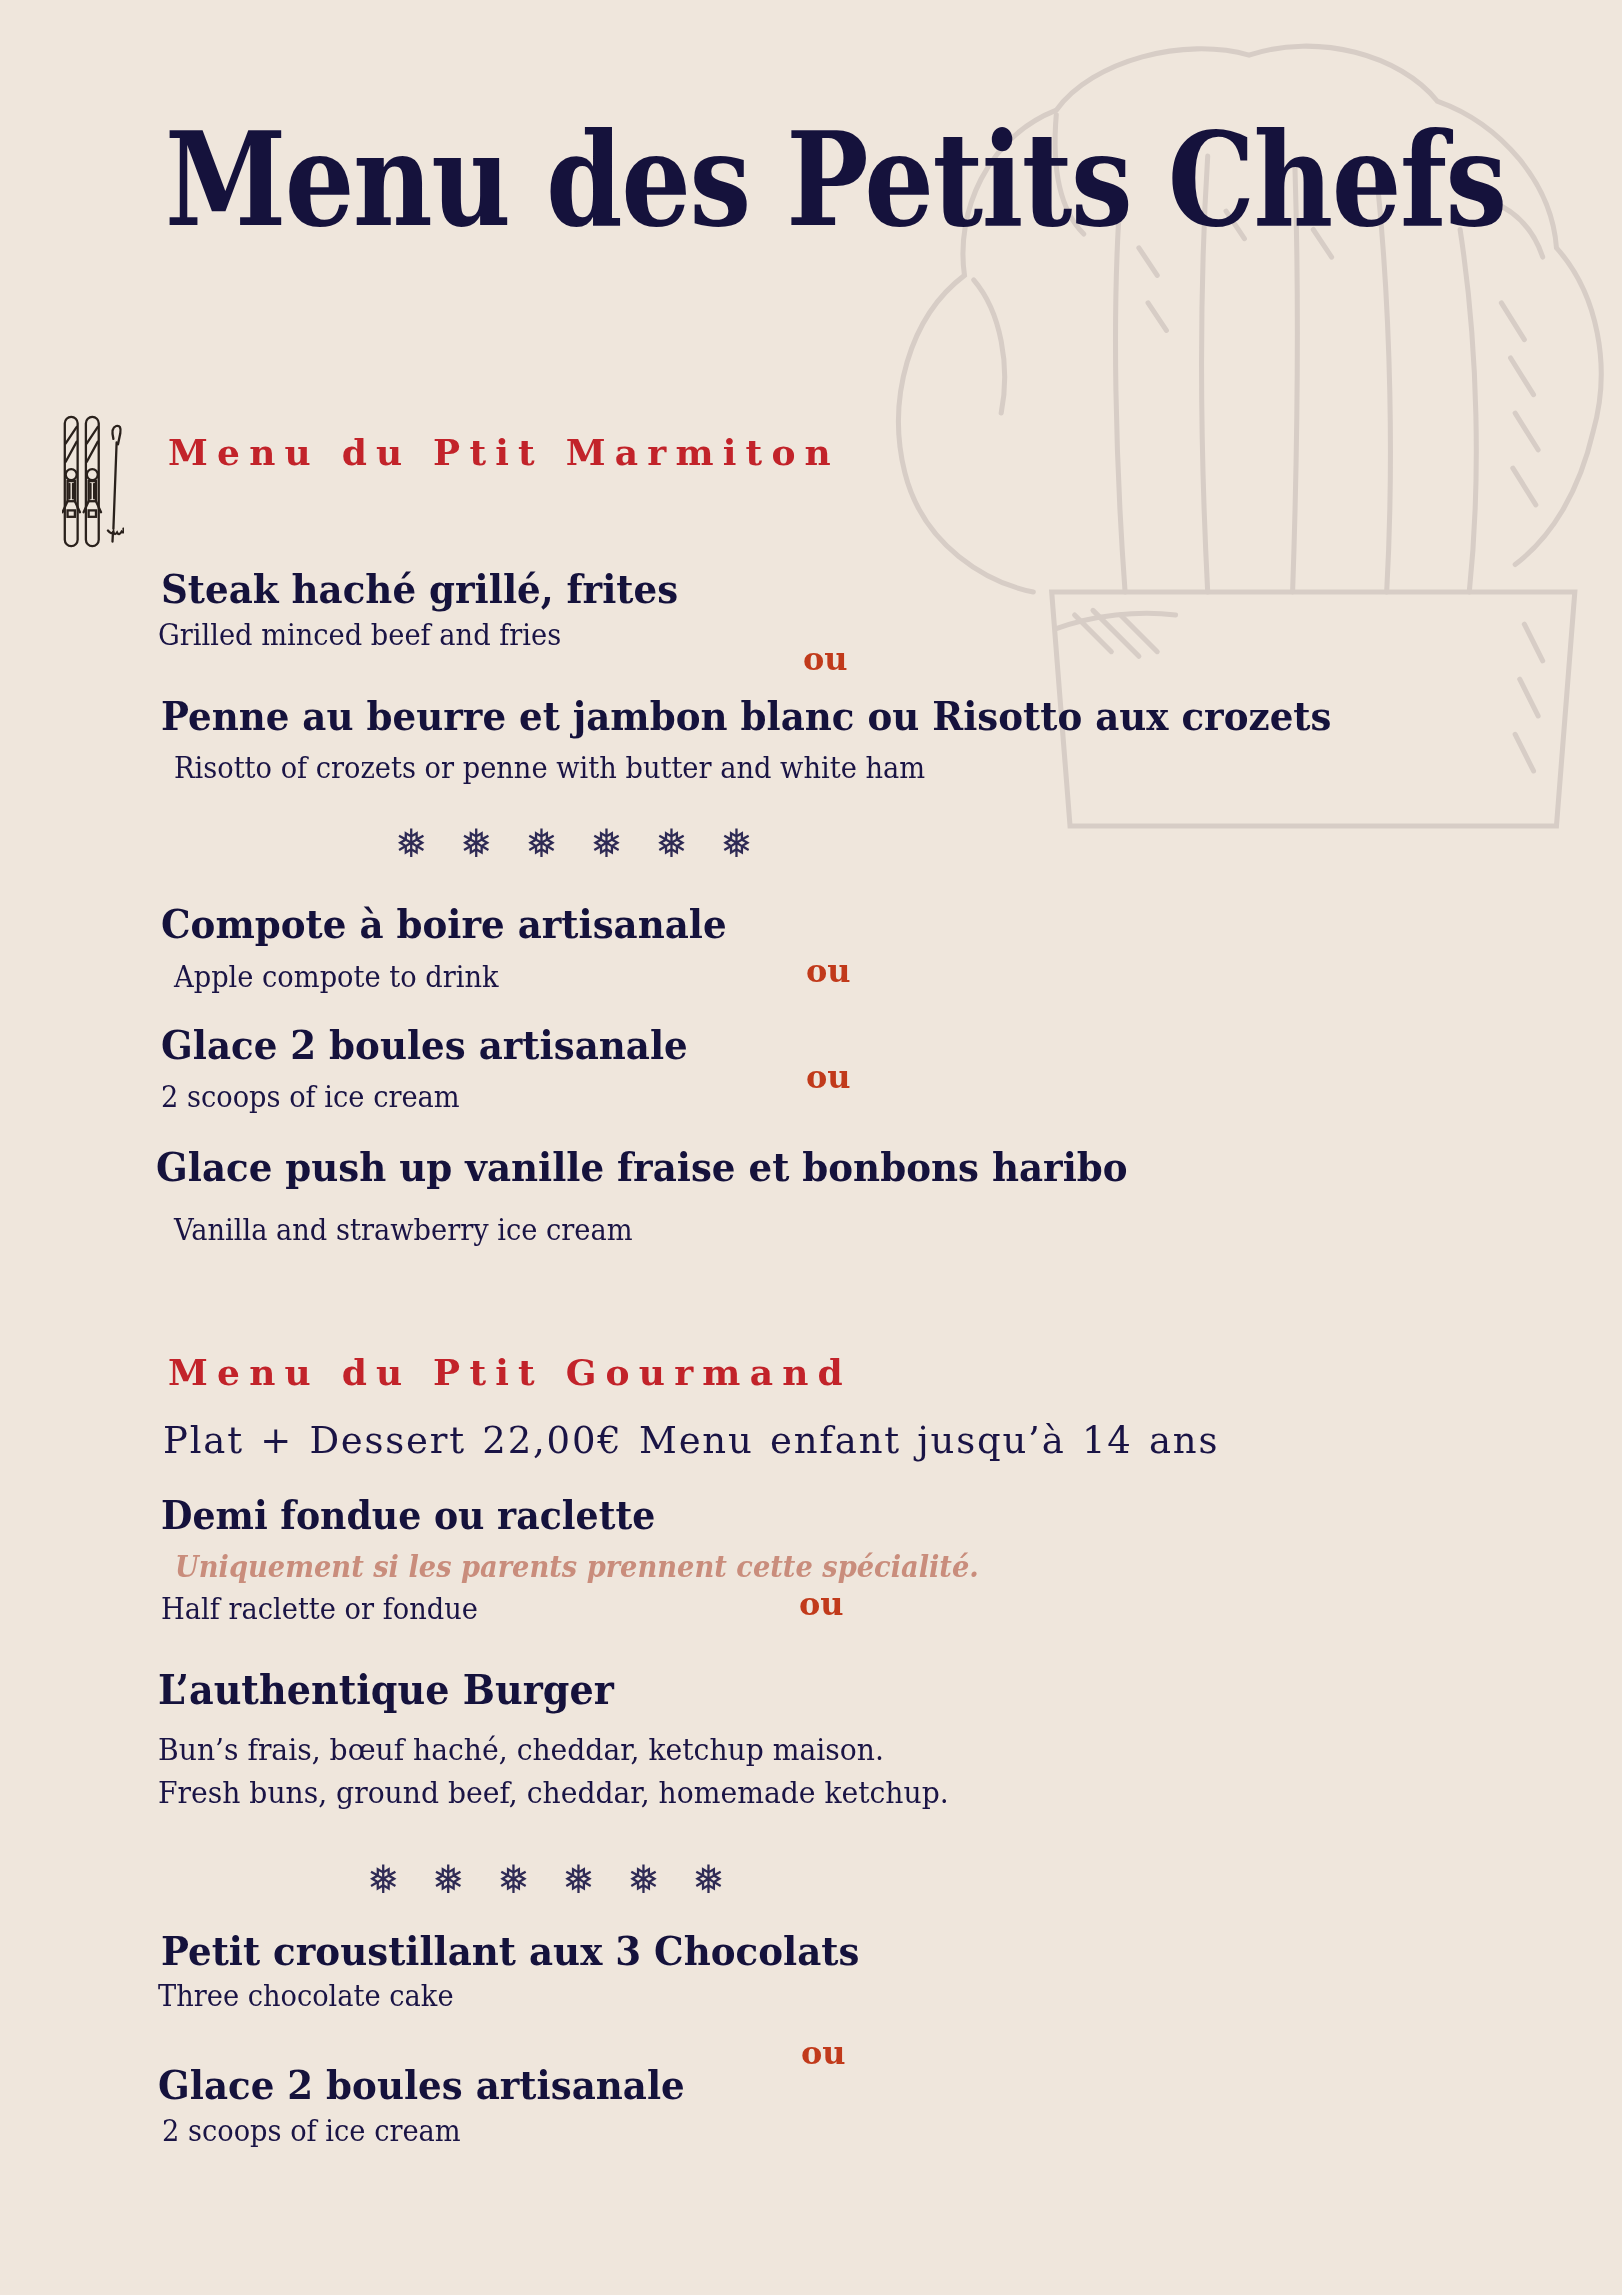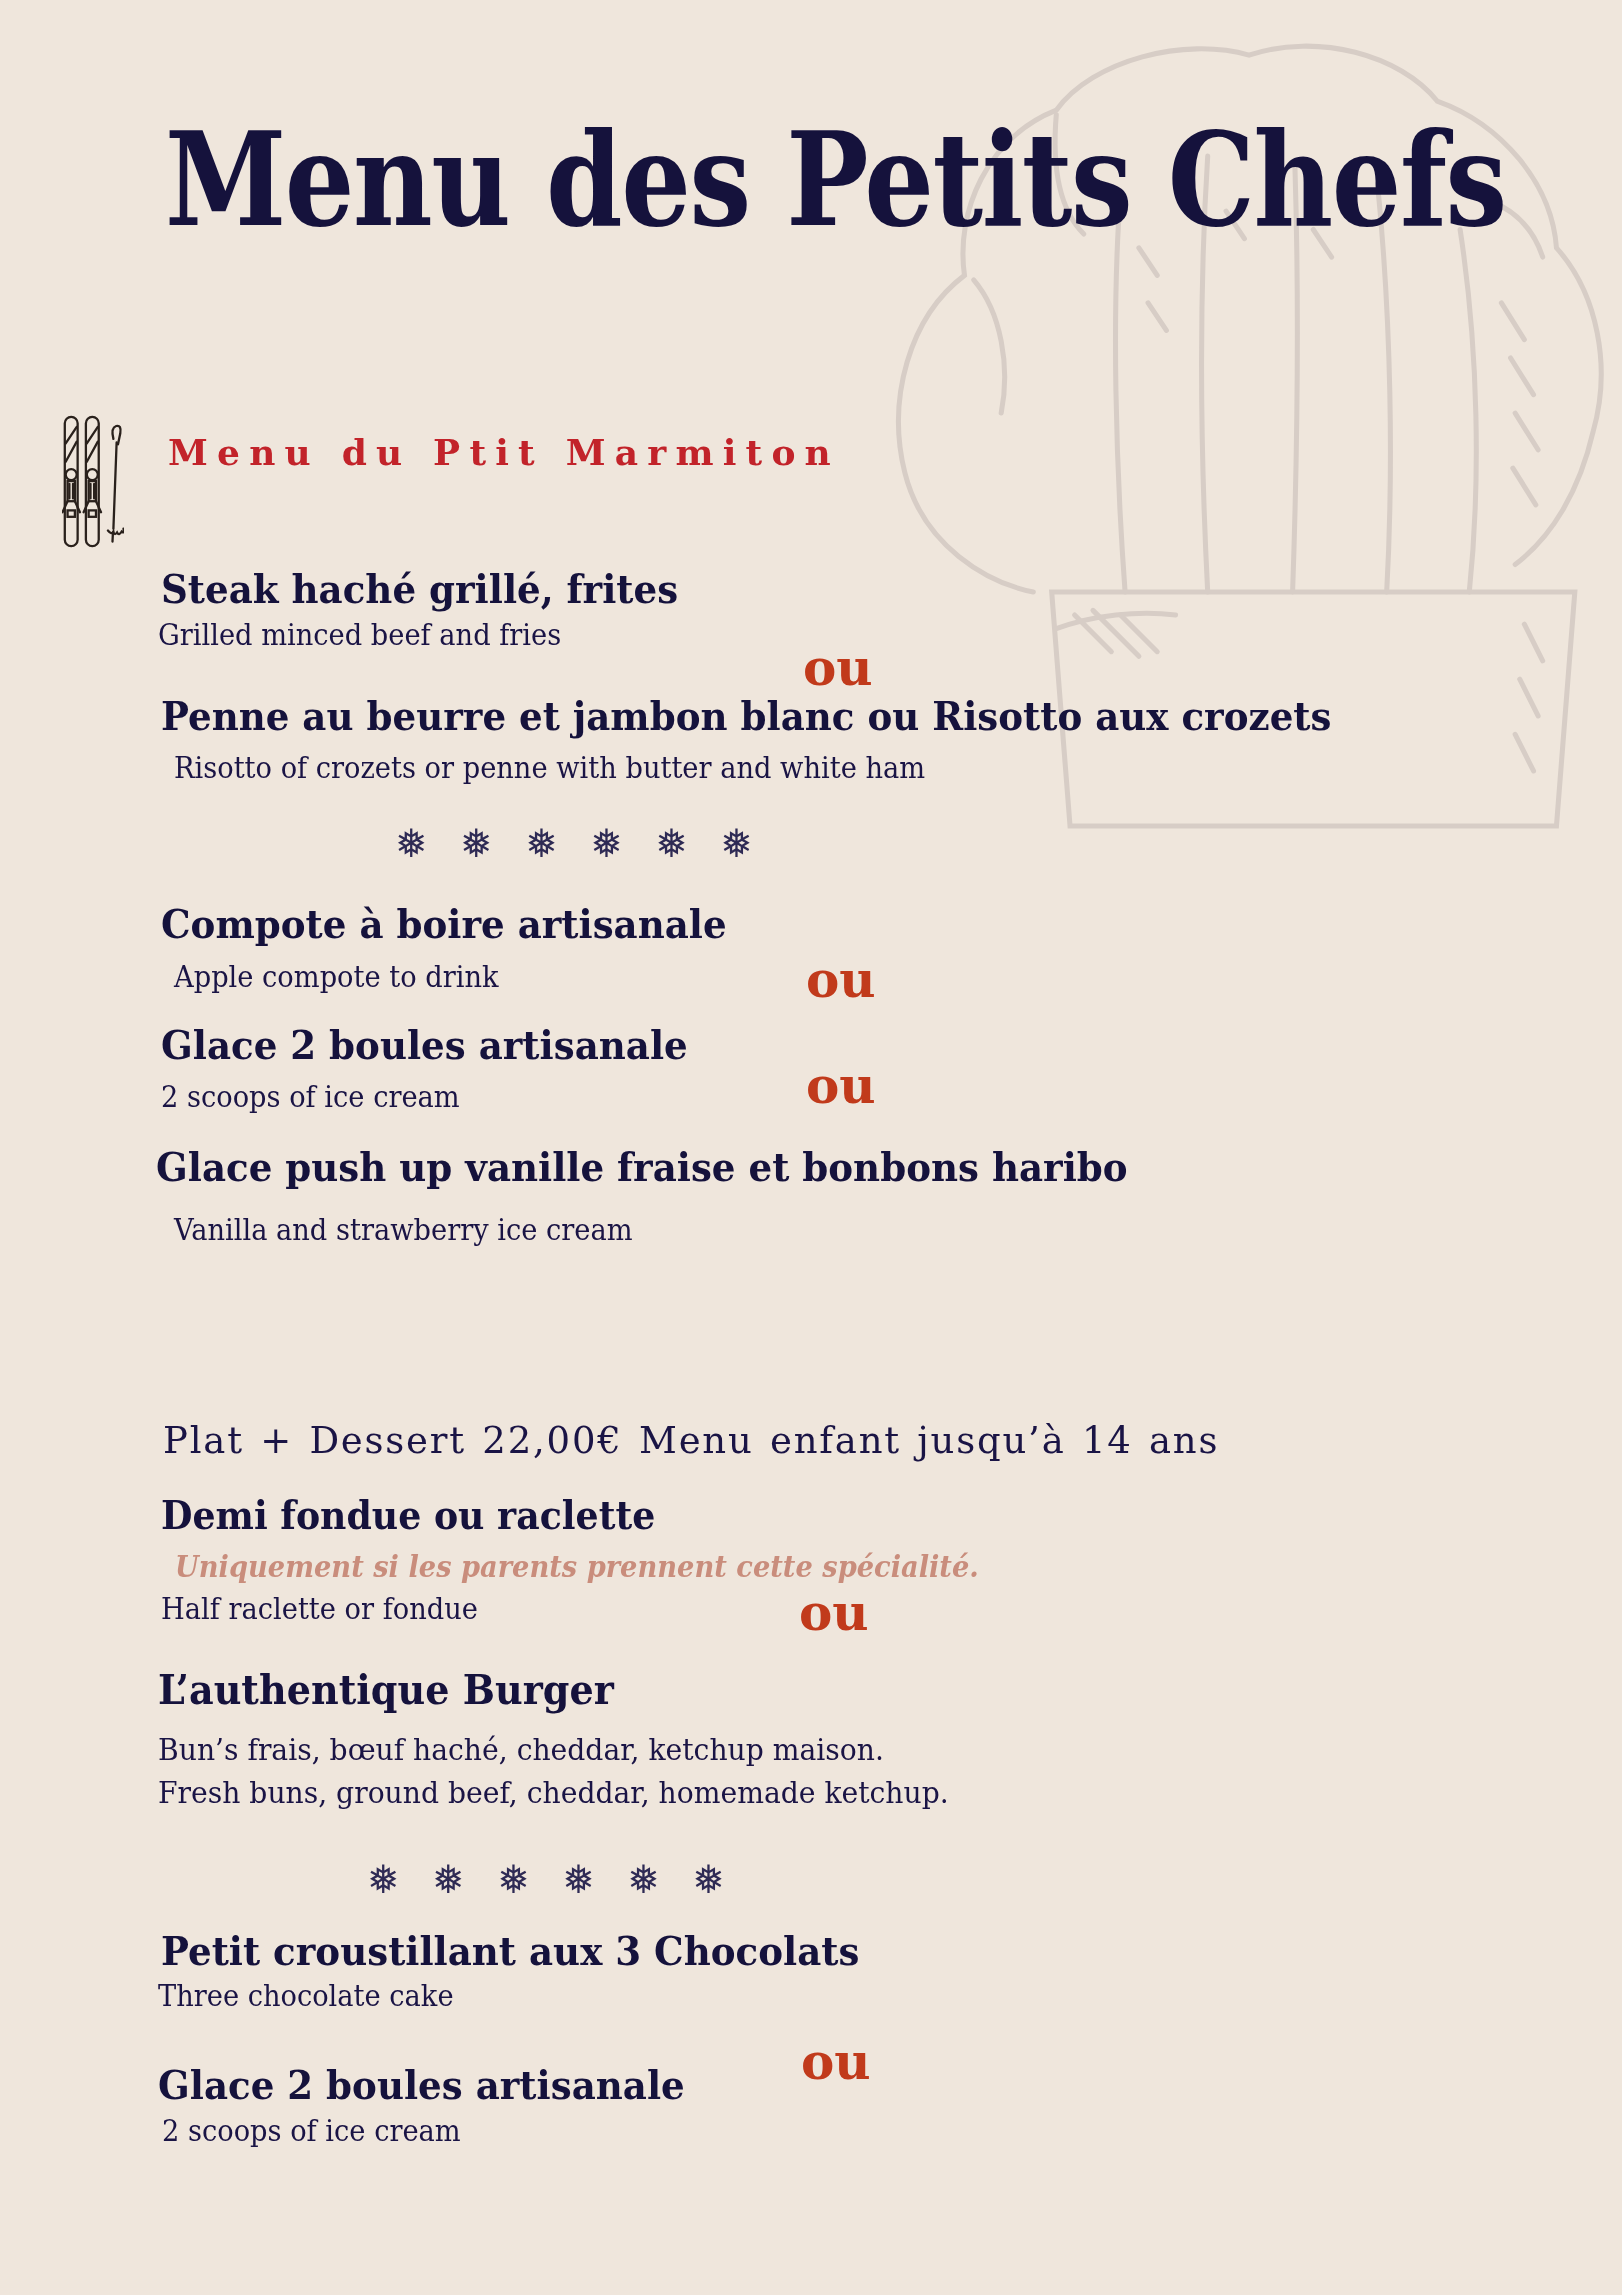--- a/index.html
+++ b/index.html
@@ -27,21 +27,21 @@
   }
   .desc{
     font-size:29px;color:#1a1445;
     transform:scaleX(.94);transform-origin:left top;
   }
   .desc-lg{font-size:30px;}
   .note{
     font-size:29px;font-style:italic;font-weight:700;color:#c98d7c;
     transform:scaleX(.94);transform-origin:left top;
   }
-  .ou{font-size:50px;font-weight:700;color:#c13a1b;}
+  .ou{font-size:32px;font-weight:700;color:#c13a1b;}
   .snowflakes{
     font-family:"DejaVu Sans","Liberation Sans",sans-serif;
     font-size:39px;letter-spacing:10px;color:#2e2a54;
   }
   .decor-svg{position:absolute;}
 </style>
 </head>
 <body>
 
 <div class="page">
@@ -123,20 +123,21 @@
   <div class="abs ou" style="left:806px;top:955px;">ou</div>
 
   <div class="abs dish" style="left:161px;top:1025px;">Glace 2 boules artisanale</div>
   <div class="abs desc" style="left:161px;top:1083px;">2 scoops of ice cream</div>
 
   <div class="abs ou" style="left:806px;top:1061px;">ou</div>
 
   <div class="abs dish" style="left:156px;top:1147px;">Glace push up vanille fraise et bonbons haribo</div>
   <div class="abs desc" style="left:174px;top:1216px;">Vanilla and strawberry ice cream</div>
 
+  <div class="abs heading" style="left:168px;top:1354px;">Menu du Ptit Gourmand</div>
   <div class="abs subheading ls-small" style="left:163px;top:1422px;">Plat + Dessert 22,00€ Menu enfant jusqu’à 14 ans</div>
 
   <div class="abs dish" style="left:161px;top:1496px;font-size:39px;">Demi fondue ou raclette</div>
   <div class="abs note" style="left:175px;top:1553px;">Uniquement si les parents prennent cette spécialité.</div>
   <div class="abs desc" style="left:161px;top:1595px;">Half raclette or fondue</div>
 
   <div class="abs ou" style="left:799px;top:1588px;">ou</div>
 
   <div class="abs dish" style="left:158px;top:1670px;font-size:41px;">L’authentique Burger</div>
   <div class="abs desc desc-lg" style="left:158px;top:1735px;">Bun’s frais, bœuf haché, cheddar, ketchup maison.</div>

